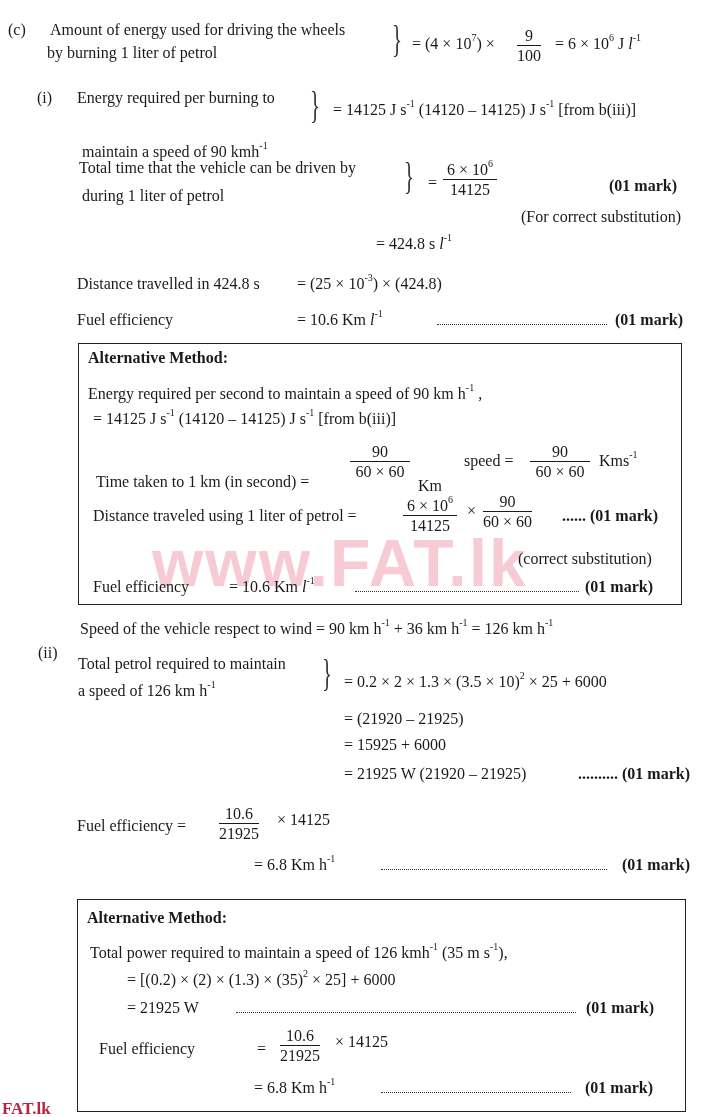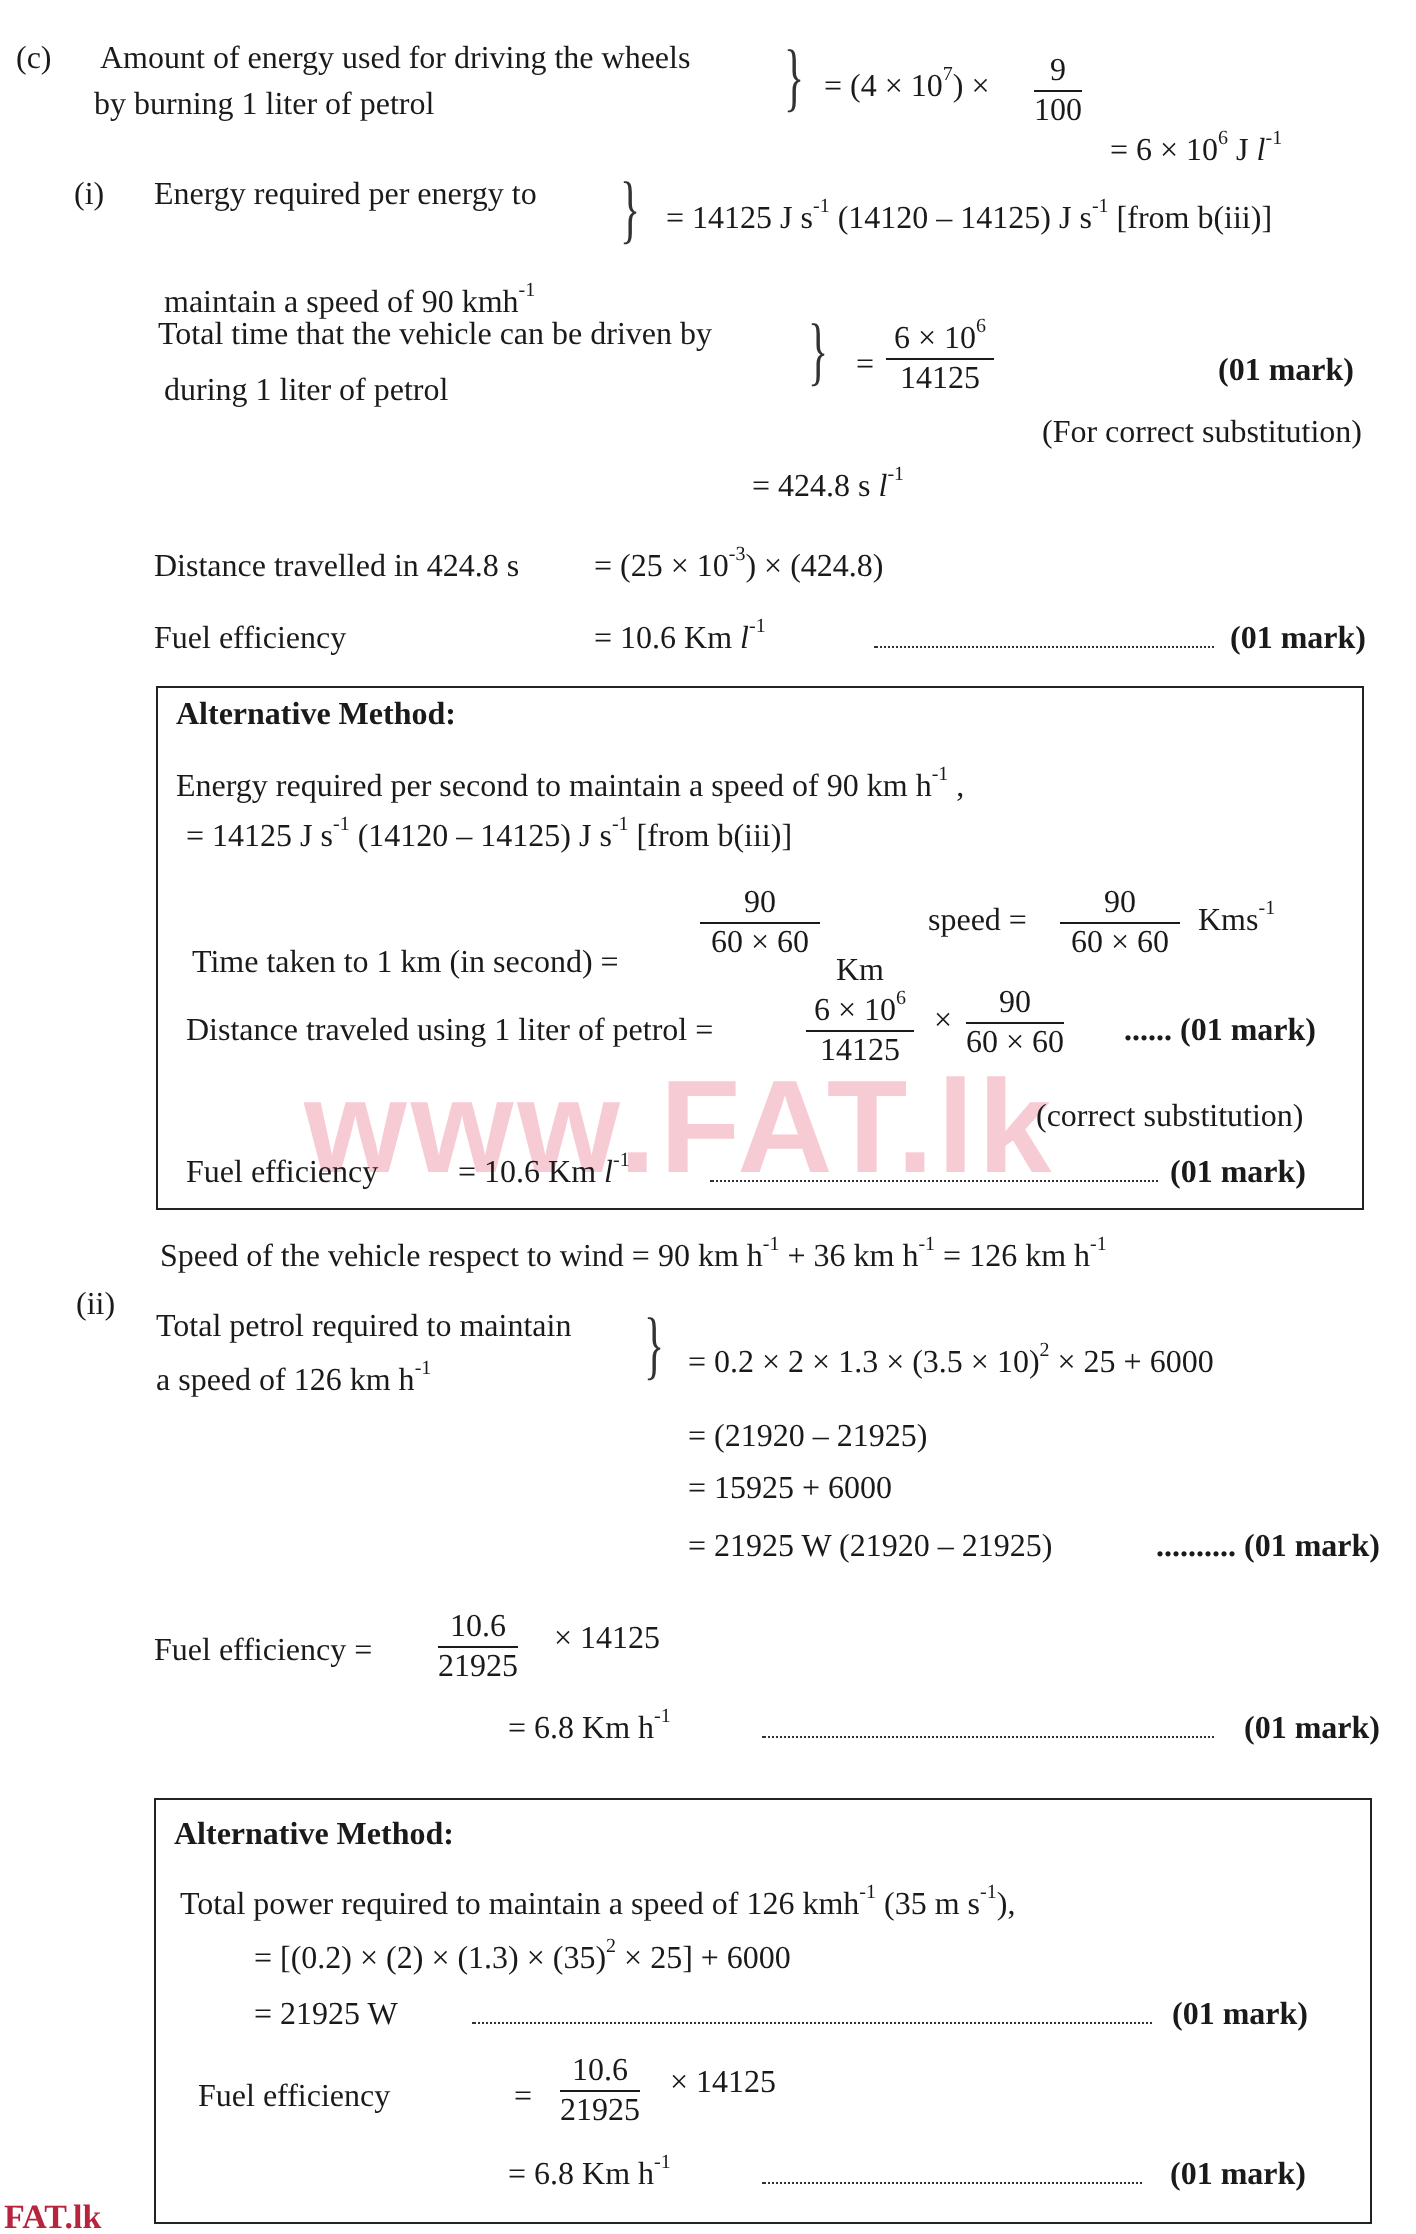--- a/index.html
+++ b/index.html
@@ -28,26 +28,26 @@
 <div class="abs" style="left:50px;top:22px;">Amount of energy used for driving the wheels</div>
 <div class="abs" style="left:47px;top:45px;">by burning 1 liter of petrol</div>
 <div class="brace" style="left:392px;top:20px;">}</div>
 <div class="abs" style="left:412px;top:36px;">
   <span>= (4 × 10</span><sup>7</sup><span>) ×</span>
 </div>
 <div class="abs frac" style="left:517px;top:28px;">
   <span class="num">9</span>
     <span class="den">100</span>
 </div>
-<div class="abs" style="left:555px;top:36px;margin-top:32px;">
+<div class="abs" style="left:555px;top:36px;">
   <span>= 6 × 10</span><sup>6</sup><span> J </span><span class="ital">l</span><sup>-1</sup>
 </div>
 
 <div class="abs" style="left:37px;top:90px;">(i)</div>
-<div class="abs" style="left:77px;top:90px;">Energy required per energy to</div>
+<div class="abs" style="left:77px;top:90px;">Energy required per burning to</div>
 <div class="abs" style="left:82px;top:116px;margin-top:28px;">
   <span>maintain a speed of 90 kmh</span><sup>-1</sup>
 </div>
 <div class="brace" style="left:310px;top:86px;">}</div>
 <div class="abs" style="left:333px;top:102px;">
   <span>= 14125 J s</span><sup>-1</sup><span> (14120 – 14125) J s</span><sup>-1</sup><span> [from b(iii)]</span>
 </div>
 
 <div class="abs" style="left:79px;top:160px;">Total time that the vehicle can be driven by</div>
 <div class="abs" style="left:82px;top:188px;">during 1 liter of petrol</div>

